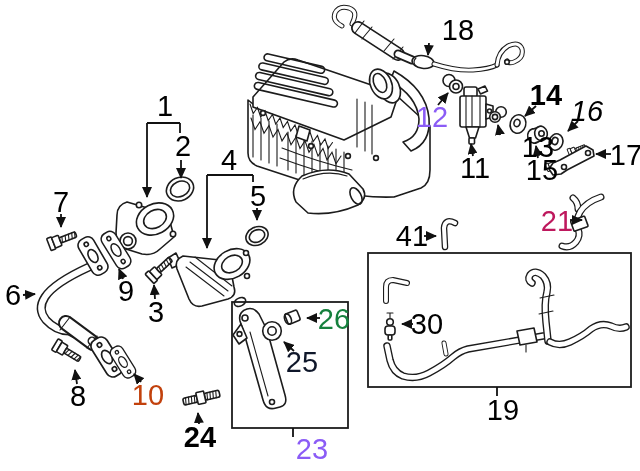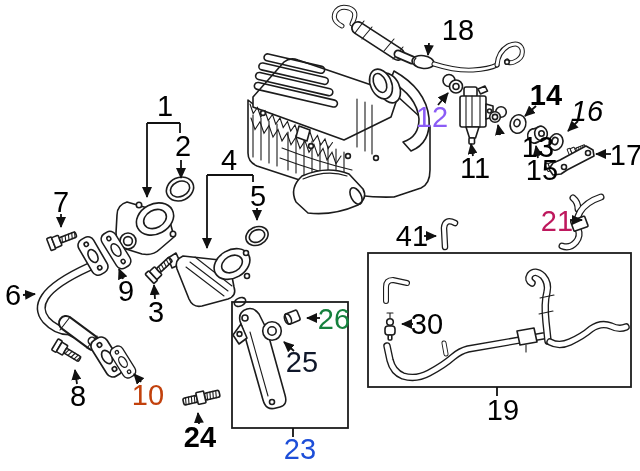--- a/index.html
+++ b/index.html
@@ -324,18 +324,18 @@
       <div class="callout" style="left: 501px; top: 147px; color: rgb(0, 0, 0); margin-left: 37px;">13</div>
       <div class="callout" style="left: 546px; top: 95px; color: rgb(0, 0, 0); font-weight: bold;">14</div>
       <div class="callout" style="left: 542px; top: 170px; color: rgb(0, 0, 0);">15</div>
       <div class="callout" style="left: 587px; top: 111px; color: rgb(0, 0, 0); font-style: italic;">16</div>
       <div class="callout" style="left: 626px; top: 155px; color: rgb(0, 0, 0);">17</div>
       <div class="callout" style="left: 430px; top: 30px; color: rgb(0, 0, 0); margin-left: 28px;">18</div>
       <div class="callout" style="left: 503px; top: 410px; color: rgb(0, 0, 0);">19</div>
       <div class="callout" style="left: 427px; top: 324px; color: rgb(0, 0, 0);">30</div>
       <div class="callout" style="left: 557px; top: 221px; color: #be185d;">21</div>
       <div class="callout" style="left: 412px; top: 236px; color: rgb(0, 0, 0);">41</div>
-      <div class="callout" style="left: 300px; top: 449px; color: #1d4ed8;">23</div>
+      <div class="callout" style="left: 312px; top: 449px; color: #8b5cf6;">23</div>
       <div class="callout" style="left: 200px; top: 437px; color: rgb(0, 0, 0); font-weight: bold;">24</div>
       <div class="callout" style="left: 302px; top: 362px; color: #0f172a; text-align: right;">25</div>
       <div class="callout" style="left: 334px; top: 319px; color: #15803d;">26</div>
     </div>
 </div>
 
 </body></html>

